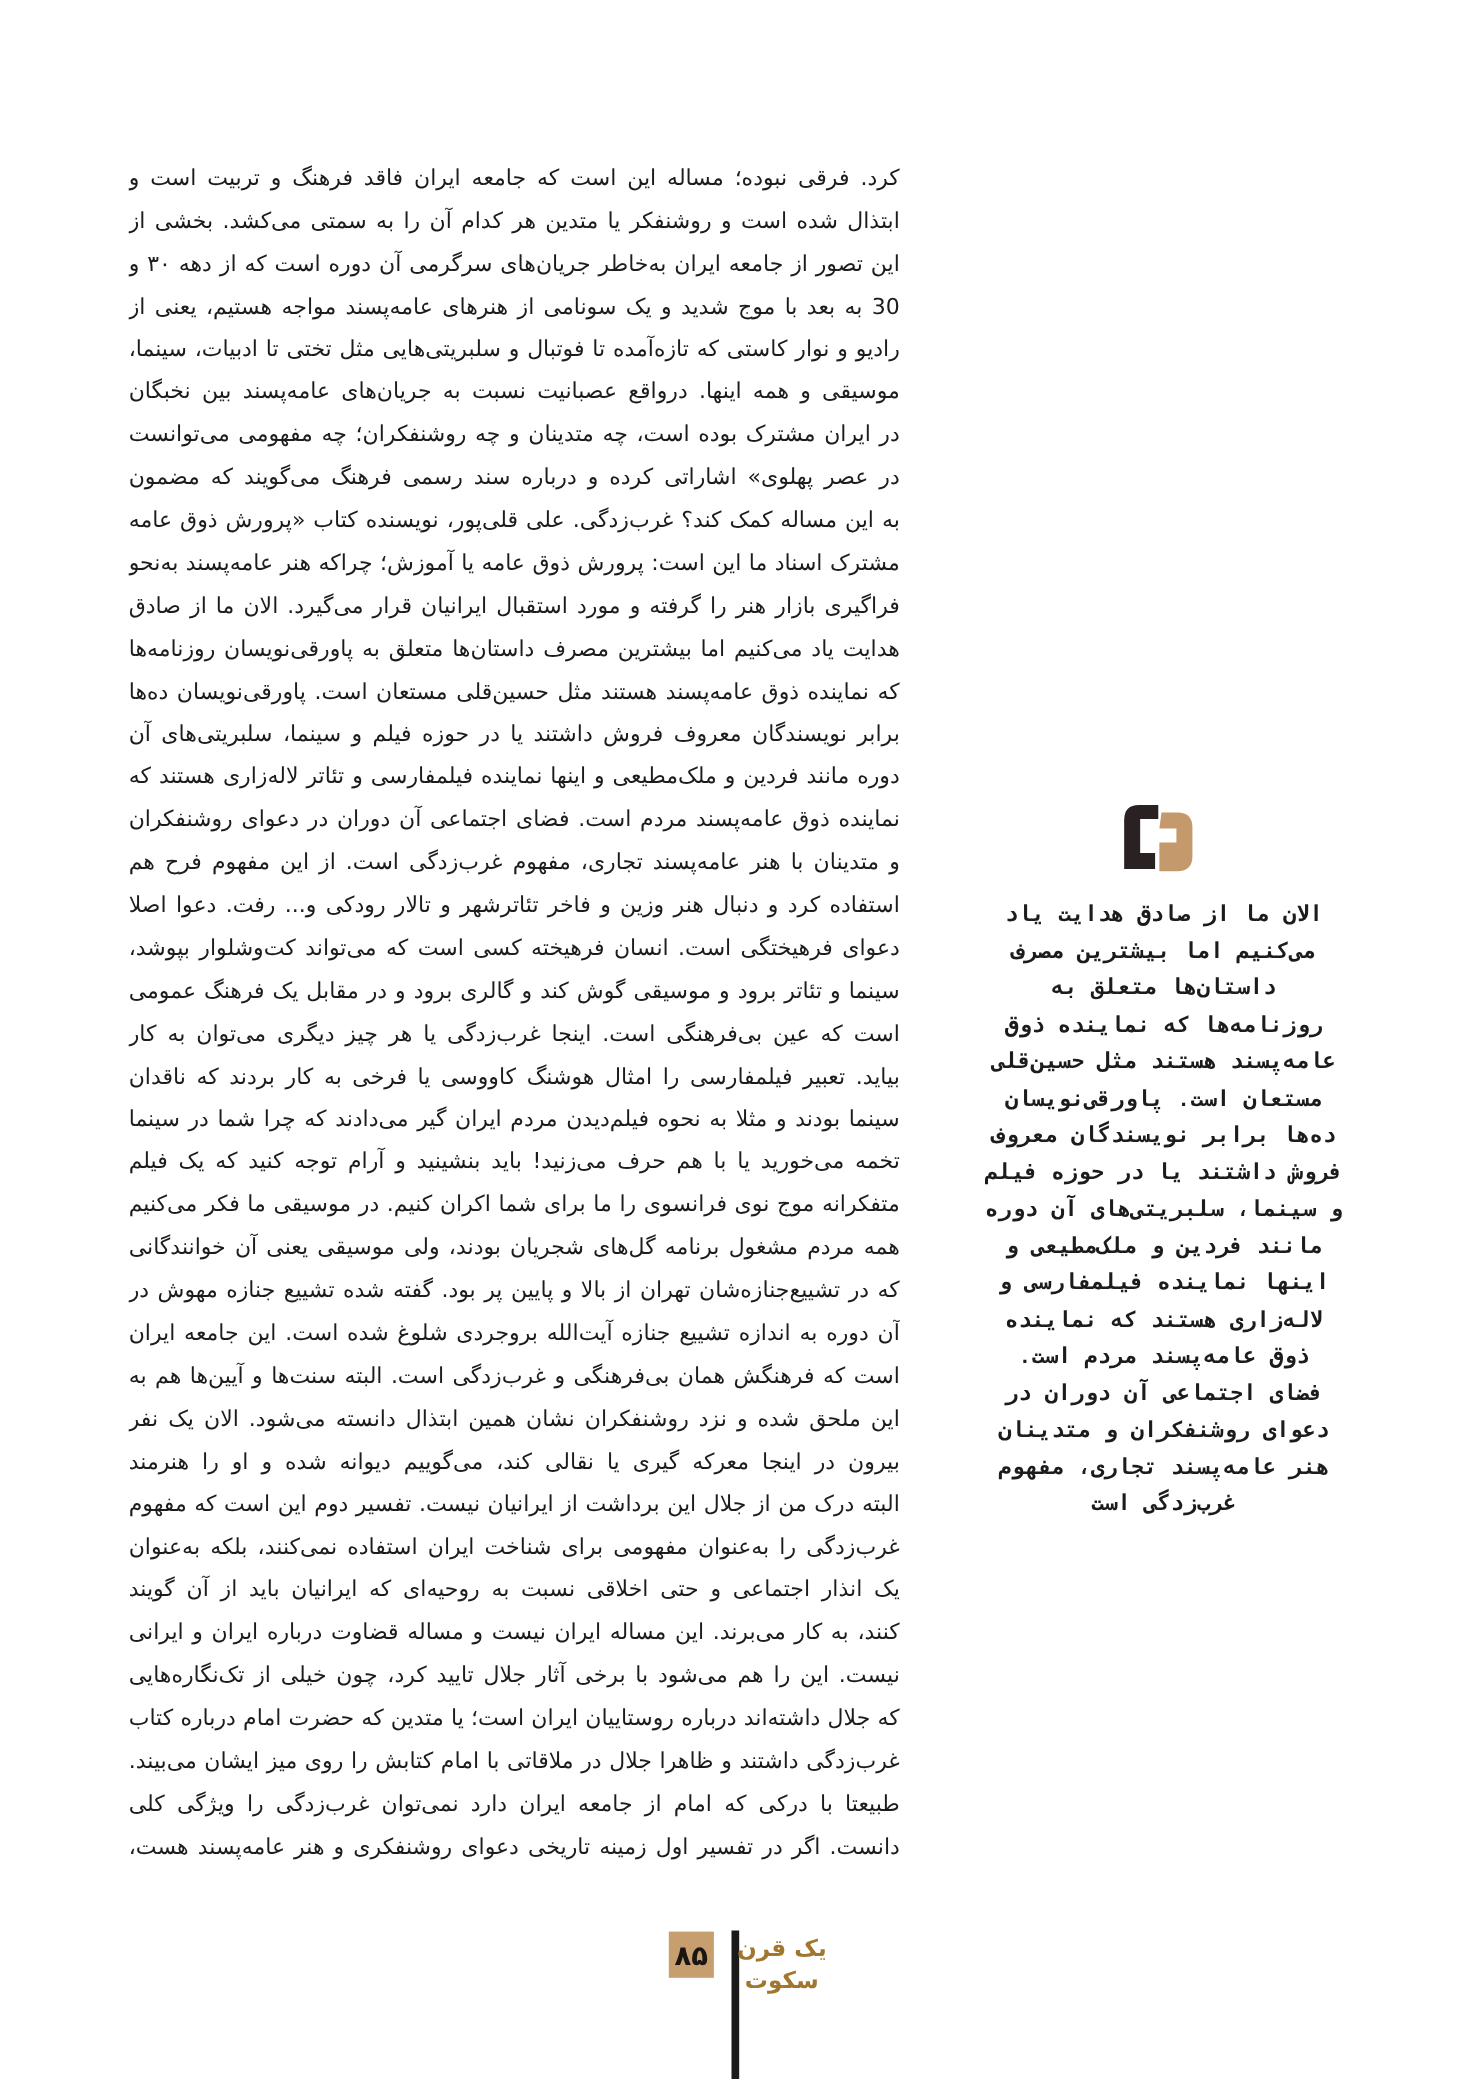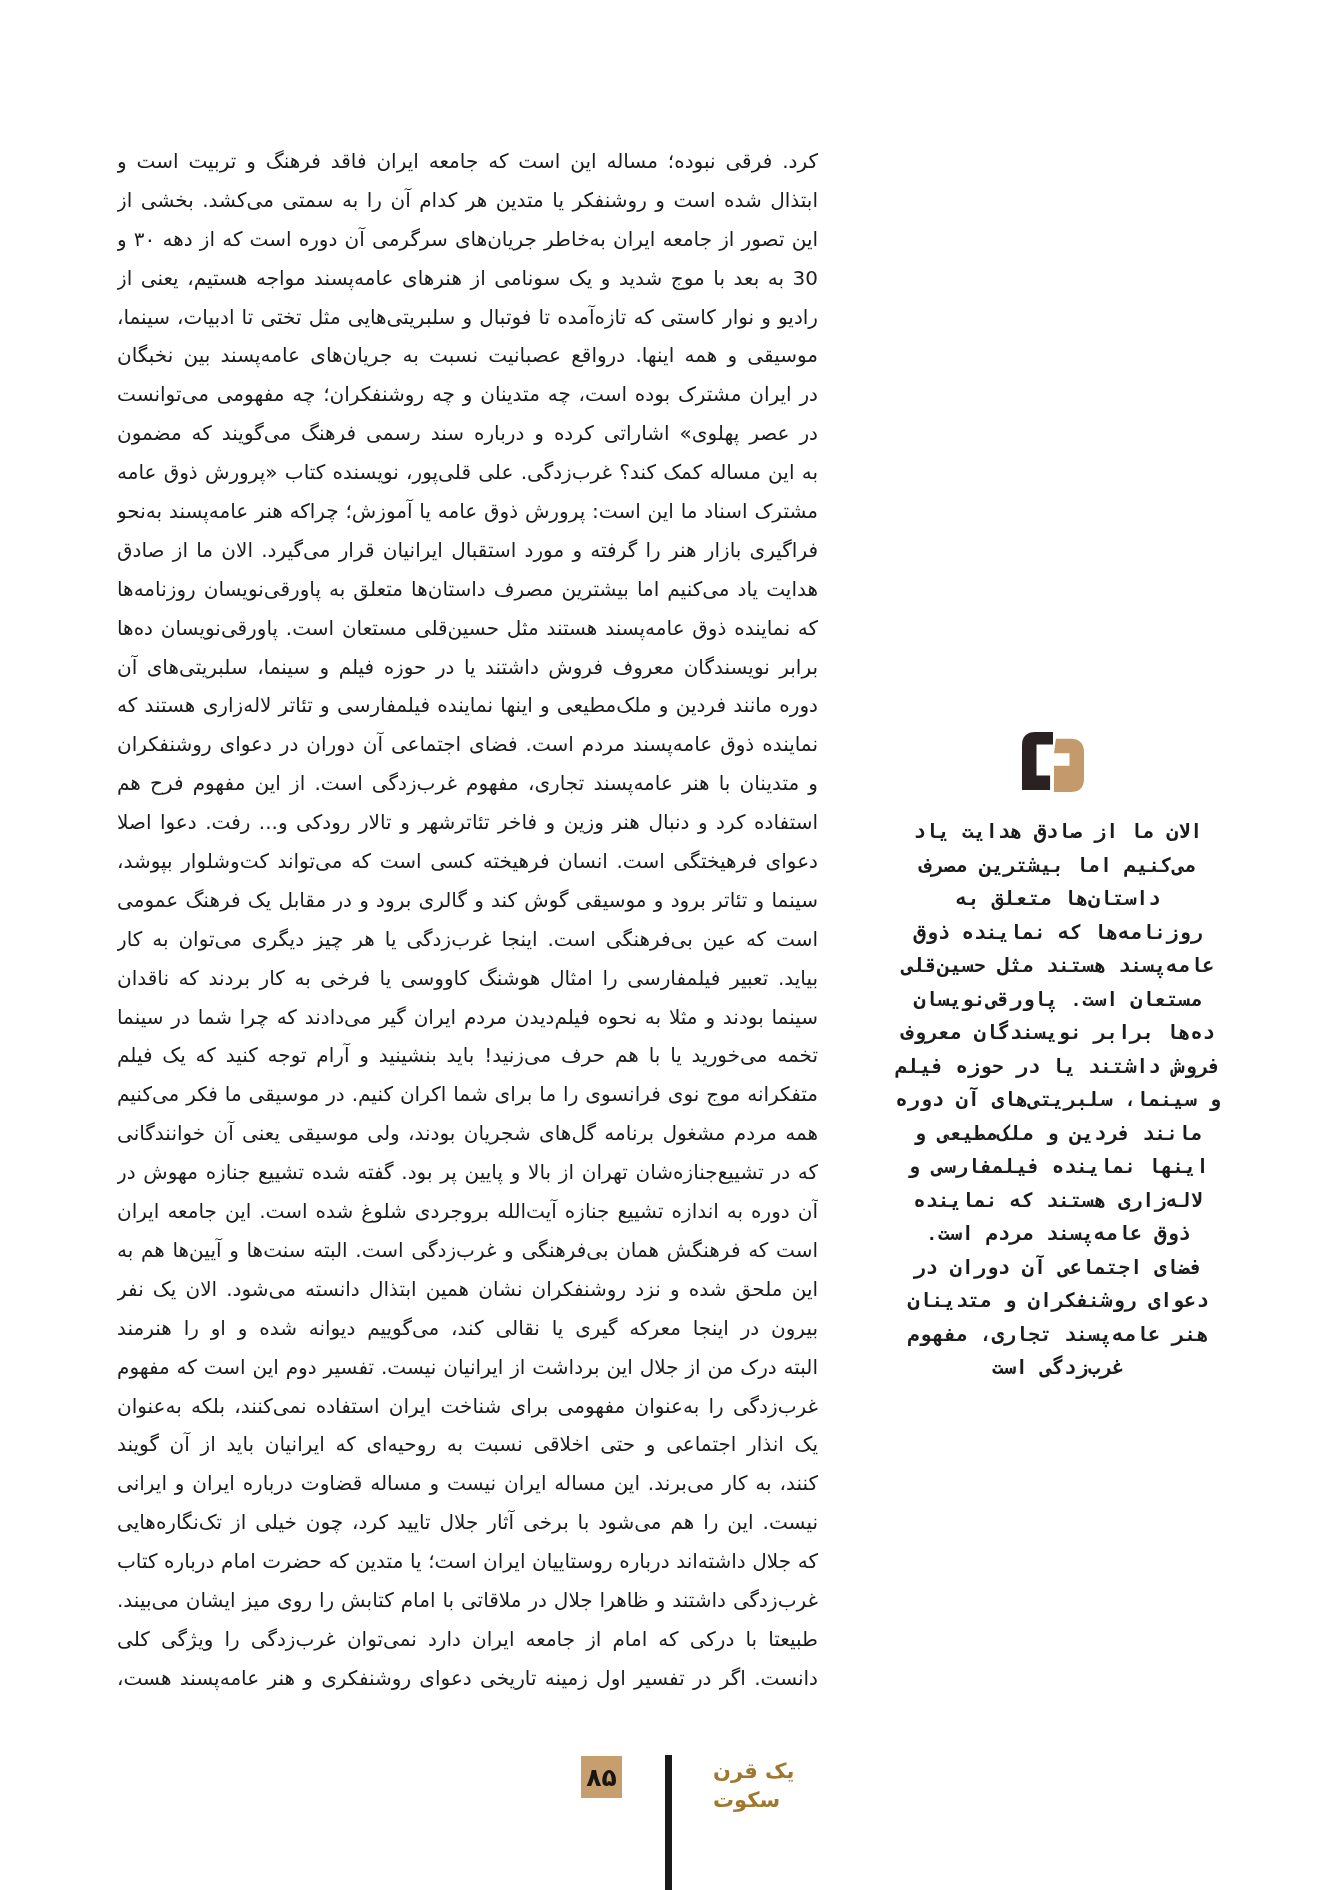--- a/index.html
+++ b/index.html
@@ -42,38 +42,38 @@
     font-weight:bold;
     font-size:20px;
     line-height:33.5px;
     color:var(--ink,#1c1c1c);
     font-family:Liberation Mono, monospace;
   }
   .qline { height:33.5px; overflow:hidden; }
   
   .footer-badge {
     position:absolute;
-    left:581px; top:1756px;
+    left:608px; top:1756px;
     width:41px; height:42px;
     background:var(--badge,#c79f6e);
     color:#181512;
     font-size:25px; font-weight:bold;
     display:flex; align-items:center; justify-content:center;
   }
   .footer-divider {
     position:absolute;
     left:665px; top:1755px;
     width:7px; height:135px;
     background:var(--divider,#1a1a1a);
   }
   .footer-title {
     position:absolute;
-    left:713px; top:1757px;
+    left:670px; top:1757px;
     direction:rtl;
-    text-align:left;
+    text-align:center;
     font-weight:bold;
     font-size:21px;
     line-height:28.5px;
     color:var(--gold,#a1772e);
   }
 </style>
 </head>
 <body>
 
 <main>

